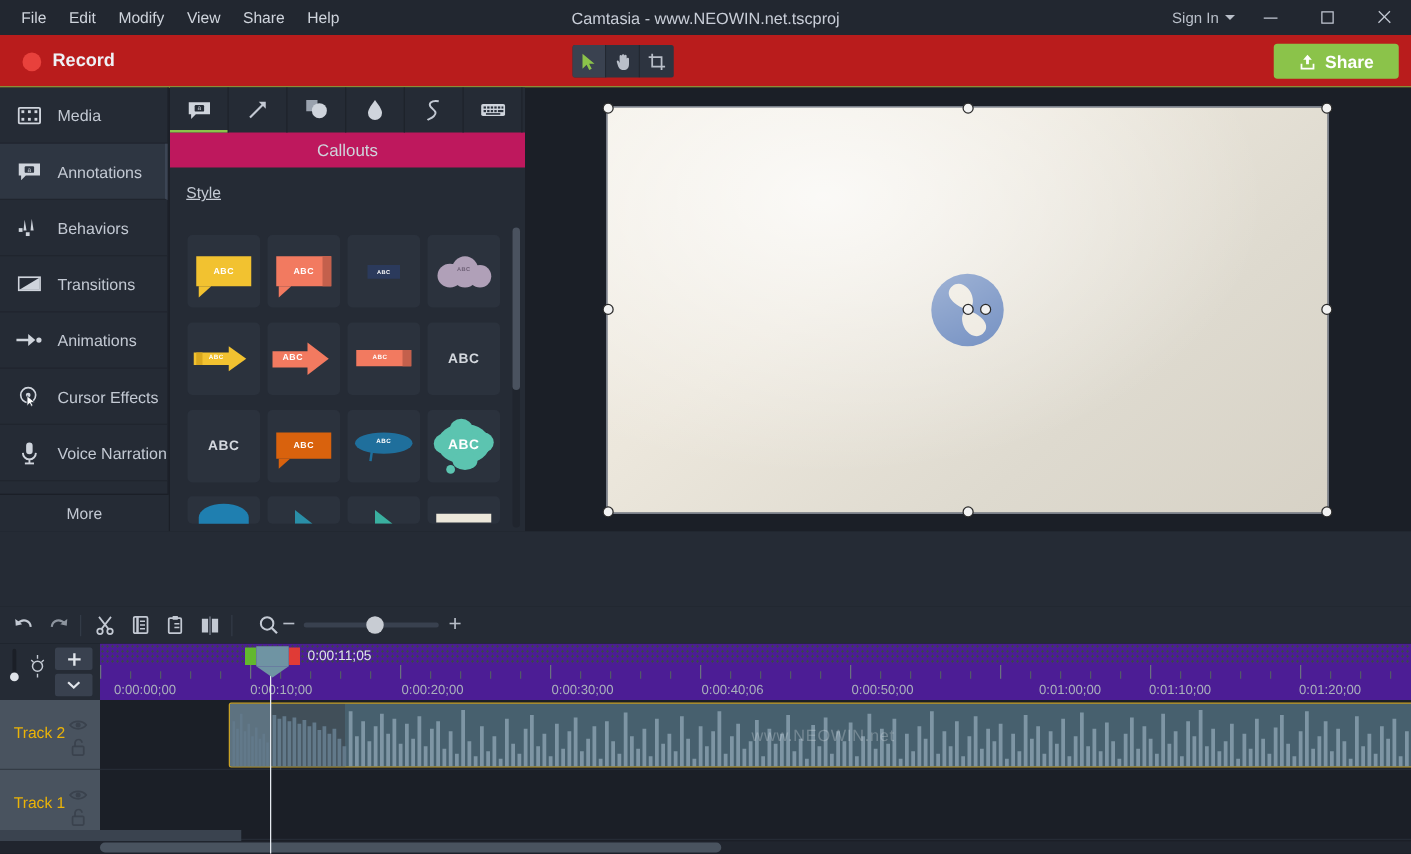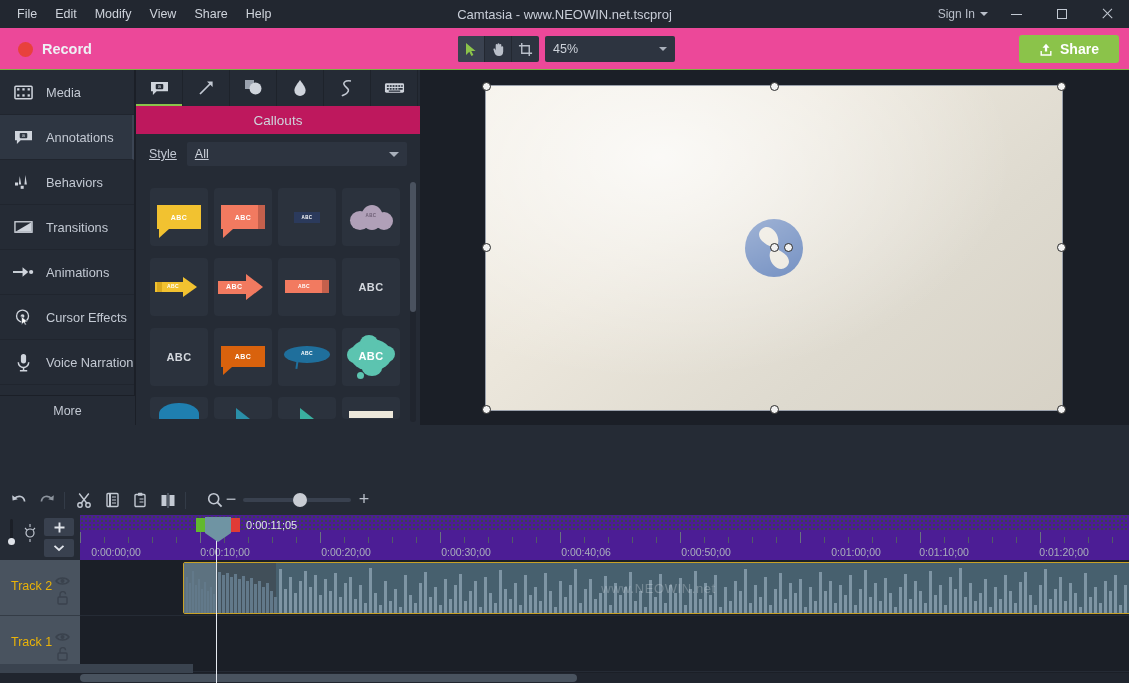--- a/index.html
+++ b/index.html
@@ -42,21 +42,21 @@
   .glyph-close { position: relative; width: 12px; height: 12px; }
   .glyph-close:before, .glyph-close:after {
     content:""; position:absolute; left: 0; top: 5px; width: 13px; height: 1.4px; background: #c3c9d3;
   }
   .glyph-close:before { transform: rotate(45deg); }
   .glyph-close:after { transform: rotate(-45deg); }
 
   
   .toolbar {
     position: absolute; top: 28px; left: 0; width: 1129px; height: 42px;
-    background: #ec4899; border-bottom: 1.5px solid #7cb342;
+    background: #b91c1c; border-bottom: 1.5px solid #7cb342;
   }
   .record-btn {
     position: absolute; left: 8px; top: 6px; height: 30px;
     display: flex; align-items: center; gap: 9px; padding: 0 10px; cursor: pointer;
   }
   .record-dot { width: 15px; height: 15px; border-radius: 50%; background: #e8413c; }
   .record-label { font-size: 14.5px; color: #eef1f5; font-weight: bold; }
 
   .canvas-tools {
     position: absolute; left: 458px; top: 8px; height: 26px; display: flex;
@@ -328,24 +328,20 @@
           </svg>
       </div>
       <div class="ctool">
         <svg width="15" height="15" viewBox="0 0 16 16">
             <path d="M4 1v11h11" stroke="#b9bfc9" stroke-width="1.5" fill="none"></path>
             <path d="M1 4h11v11" stroke="#b9bfc9" stroke-width="1.5" fill="none"></path>
           </svg>
       </div>
     </div>
 
-    <div class="zoom-select">
-      <span>45%</span>
-      <i class="caret-dn"></i>
-    </div>
 
     <div class="share-btn">
       <svg width="14" height="15" viewBox="0 0 16 16">
           <path d="M8 1.5 L12 6 H9.3 v4.2 H6.7 V6 H4 Z" fill="#fff"></path>
           <path d="M2.5 9.8v4.4h11V9.8" stroke="#fff" stroke-width="1.6" fill="none"></path>
         </svg>
       <span>Share</span>
     </div>
   </div>
 
@@ -486,24 +482,20 @@
               <rect x="5" y="9.6" width="12" height="1.4"></rect>
             </g>
           </svg>
       </div>
     </div>
 
     <div class="panel-title">Callouts</div>
 
     <div class="style-row">
       <span class="style-label">Style</span>
-      <div class="style-dd">
-        <span>All</span>
-        <i class="caret-dn"></i>
-      </div>
     </div>
 
     <div class="thumb-grid">
 
       <div class="thumb">
         <div class="cb" style="width:44px;height:24px;background:#f2c230;position:relative;">
           <span class="sh-txt">ABC</span>
           <i style="position:absolute;left:2px;bottom:-9px;width:0;height:0;border-left:10px solid #f2c230;border-bottom:9px solid transparent;"></i>
         </div>
       </div>

